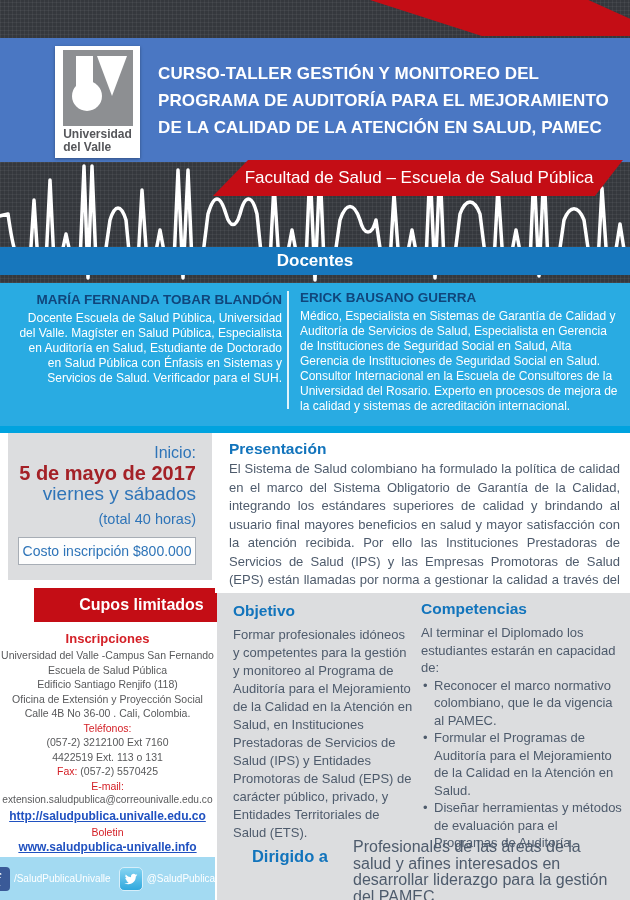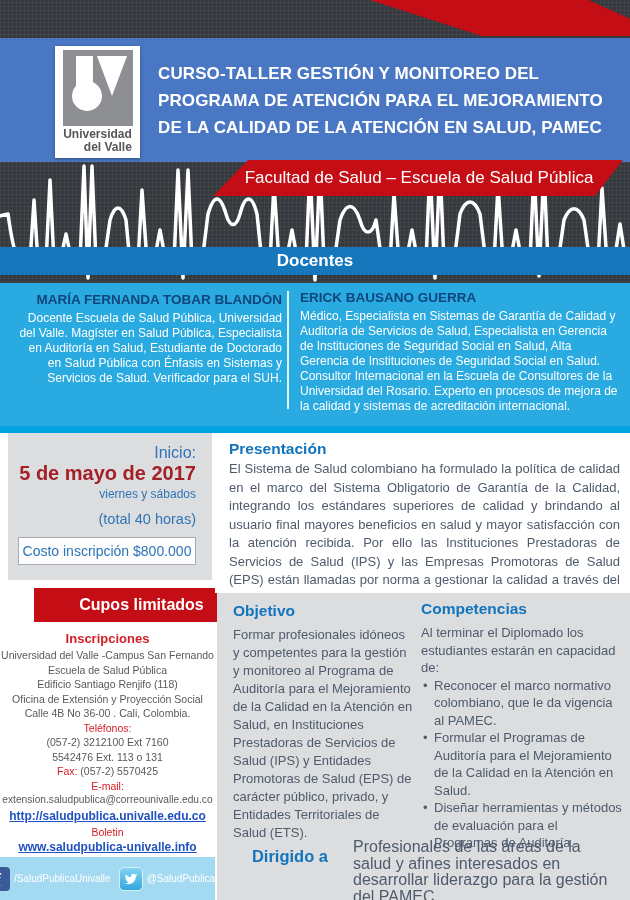--- a/index.html
+++ b/index.html
@@ -26,21 +26,21 @@
   }
   .title{
     margin-left:158px;margin-right:4px;color:#fff;font-weight:bold;
     font-size:17px;line-height:27px;letter-spacing:.1px;
   }
   .logo-box{
     position:absolute;left:55px;top:46px;width:85px;height:112px;background:#fff;
     display:flex;flex-direction:column;align-items:center;box-shadow:0 1px 3px rgba(0,0,0,.35);
   }
   .logo-mark{margin-top:4px;}
-  .logo-text{color:#55565a;font-weight:bold;font-size:12px;line-height:13px;text-align:right;margin-top:2px;}
+  .logo-text{color:#55565a;font-weight:bold;font-size:12px;line-height:13px;text-align:left;margin-top:2px;}
   .facultad-banner{
     position:absolute;left:213px;top:160px;width:412px;height:36px;background:#c40d15;
     clip-path:polygon(8.5% 0,99.5% 0,92.7% 100%,0 100%);
     display:flex;align-items:center;justify-content:center;
     color:#fff;font-size:17px;
   }
   .docentes-bar{
     position:absolute;left:0;top:247px;width:630px;height:28px;background:#1777bd;
     display:flex;align-items:center;justify-content:center;
     color:#fff;font-weight:bold;font-size:17px;
@@ -53,21 +53,21 @@
   .doc-bio{color:#fff;font-size:12px;line-height:15px;margin-top:2px;}
   .doc-divider{position:absolute;left:287px;top:8px;width:2px;height:118px;background:rgba(255,255,255,.85);}
   .cyan-strip{position:absolute;left:0;top:426px;width:630px;height:7px;background:#00a3df;}
   
   .sidebar-gray{
     position:absolute;left:8px;top:433px;width:204px;height:147px;background:#dcdddf;
     text-align:right;box-sizing:border-box;padding:10px 16px 0 8px;
   }
   .inicio-label{color:#2e74b8;font-size:16px;line-height:19px;}
   .inicio-date{color:#a42127;font-weight:bold;font-size:20px;line-height:23px;}
-  .inicio-days{color:#2e74b8;font-size:12px;line-height:18px;}
+  .inicio-days{color:#2e74b8;font-size:19px;line-height:18px;}
   .inicio-hours{color:#2e74b8;font-size:14.5px;line-height:18px;margin-top:7px;}
   .costo-box{
     margin-top:9px;margin-left:2px;background:#fdfdfd;border:1px solid #a7adb5;
     padding:5px 2px;text-align:center;color:#2e74b8;font-size:14px;
   }
   .cupos-band{
     position:absolute;left:0;top:588px;width:215px;height:34px;background:#c40d15;
     display:flex;align-items:center;justify-content:center;
     color:#fff;font-weight:bold;font-size:16px;margin-left:34px;
   }
@@ -117,21 +117,21 @@
   <div class="top-dark">
     <div class="red-diag"></div>
 
     <svg class="ekg" viewBox="0 0 630 121" preserveAspectRatio="none">
       <path d="M -5 55 L 8 52 C 14 95 18 100 24 100 L 30 100 L 34 38 L 38 100 L 46 100 L 50 18 L 54 100 L 60 100 L 66 72 L 72 100 L 80 100 L 84 4 L 88 116 L 92 4 L 96 100 L 104 100 L 110 58 C 115 42 121 42 126 58 L 130 100 L 138 100 L 142 28 L 147 100 L 154 100 L 160 68 L 166 100 L 174 100 L 178 8 L 183 116 L 188 8 L 192 100 L 202 100 L 208 52 C 214 32 220 32 226 52 C 230 66 236 66 240 52 C 245 32 252 32 257 52 L 262 100 L 270 100 L 274 22 L 279 100 L 286 100 L 292 68 L 298 100 L 306 100 L 310 6 L 315 118 L 320 6 L 324 100 L 334 100 L 340 58 C 346 40 354 40 360 58 C 364 74 372 74 376 58 L 382 100 L 390 100 L 394 32 L 399 100 L 406 100 L 412 68 L 418 100 L 426 100 L 430 4 L 435 116 L 440 4 L 444 100 L 454 100 L 460 52 C 466 36 474 36 480 52 L 486 100 L 494 100 L 498 24 L 503 100 L 510 100 L 516 68 L 522 100 L 530 100 L 534 8 L 539 114 L 544 8 L 548 100 L 558 100 L 564 58 C 570 43 578 43 584 58 L 590 100 L 598 100 L 602 26 L 607 100 L 614 100 L 620 62 L 626 100 L 636 96" fill="none" stroke="#ffffff" stroke-width="3.5" stroke-linecap="round" stroke-linejoin="round"></path>
     </svg>
 
     <div class="title-banner">
       <div class="title">
         <div>CURSO-TALLER GESTIÓN Y MONITOREO DEL</div>
-        <div>PROGRAMA DE ATENCIÓN PARA EL MEJORAMIENTO</div>
+        <div>PROGRAMA DE AUDITORÍA PARA EL MEJORAMIENTO</div>
         <div>DE LA CALIDAD  DE LA ATENCIÓN EN SALUD, PAMEC</div>
       </div>
     </div>
 
     <div class="logo-box">
       <svg class="logo-mark" width="70" height="76" viewBox="0 0 70 76">
         <rect width="70" height="76" fill="#8d8f92"></rect>
         <rect x="13" y="6" width="17" height="30" fill="#ffffff"></rect>
         <circle cx="24" cy="46" r="15" fill="#ffffff"></circle>
         <polygon points="34,6 64,6 49,46" fill="#ffffff"></polygon>
@@ -178,21 +178,21 @@
 
   <div class="inscripciones">
     <div class="ins-title">Inscripciones</div>
     <div>Universidad del Valle -Campus San Fernando</div>
     <div>Escuela de Salud Pública</div>
     <div>Edificio Santiago Renjifo (118)</div>
     <div>Oficina de Extensión y Proyección Social</div>
     <div>Calle 4B No 36-00 . Cali, Colombia.</div>
     <div class="red-label">Teléfonos:</div>
     <div>(057-2) 3212100 Ext 7160</div>
-    <div>5542476 Ext. 113 o 131</div>
+    <div>4422519 Ext. 113 o 131</div>
     <div>
       <span class="red-label">Fax:</span>
       <span>(057-2) 5570425</span>
     </div>
     <div class="red-label">E-mail:</div>
     <div class="ins-email">extension.saludpublica@correounivalle.edu.co</div>
     <div class="ins-link">http://saludpublica.univalle.edu.co</div>
     <div class="red-label">Boletin</div>
     <div class="ins-link">www.saludpublica-univalle.info</div>
   </div>

